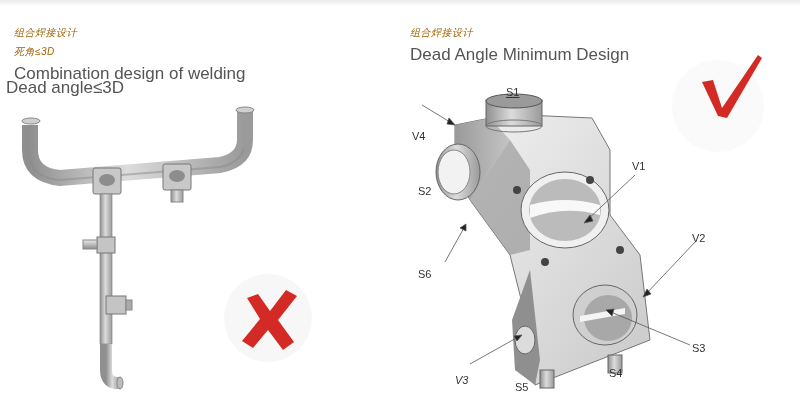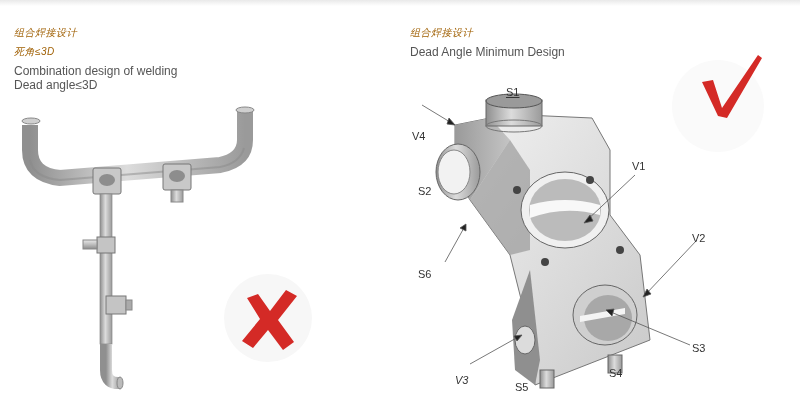--- a/index.html
+++ b/index.html
@@ -1,33 +1,33 @@
 <!DOCTYPE html>
 <html><head>
 <meta charset="utf-8">
 <style>
   html, body { margin:0; padding:0; background:#ffffff; }
   body { width:800px; height:413px; position:relative; overflow:hidden;
          font-family:"Liberation Sans", "DejaVu Sans", sans-serif; color:#3a3a3a; }
   .abs { position:absolute; }
   .top-strip { left:0; top:0; width:800px; height:6px; background:linear-gradient(#e9e9e9,#fff); }
   .t-cn { font-size:10px; color:#a16207; letter-spacing:0.5px;font-style:italic; }
-  .t-en { font-size:12px; color:#555; }
+  .t-en { font-size:17px; color:#555; }
   .lbl { font-size:11px; color:#333; position:absolute; }
   svg { position:absolute; left:0; top:0; }
 </style>
 </head>
 <body>
 
 <div class="abs top-strip"></div>
 
 <div class="abs t-cn" style="left:14px;top:26px;">组合焊接设计</div>
 <div class="abs t-cn" style="left:14px;top:45px;">死角≤3D</div>
 <div class="abs t-en" style="left:14px;top:64px;">Combination design of welding</div>
-<div class="abs t-en" style="left:14px;top:78px;">Dead angle≤3D</div>
+<div class="abs t-en" style="left:6px;top:78px;">Dead angle≤3D</div>
 
 <div class="abs t-cn" style="left:410px;top:26px;">组合焊接设计</div>
 <div class="abs t-en" style="left:410px;top:45px;">Dead Angle Minimum Design</div>
 
 <svg width="800" height="413">
   <defs>
     <linearGradient id="pipeH" x1="0" y1="0" x2="0" y2="1">
       <stop offset="0" stop-color="#e8e8e8"></stop>
         <stop offset="0.5" stop-color="#bdbdbd"></stop>
         <stop offset="1" stop-color="#8c8c8c"></stop>

